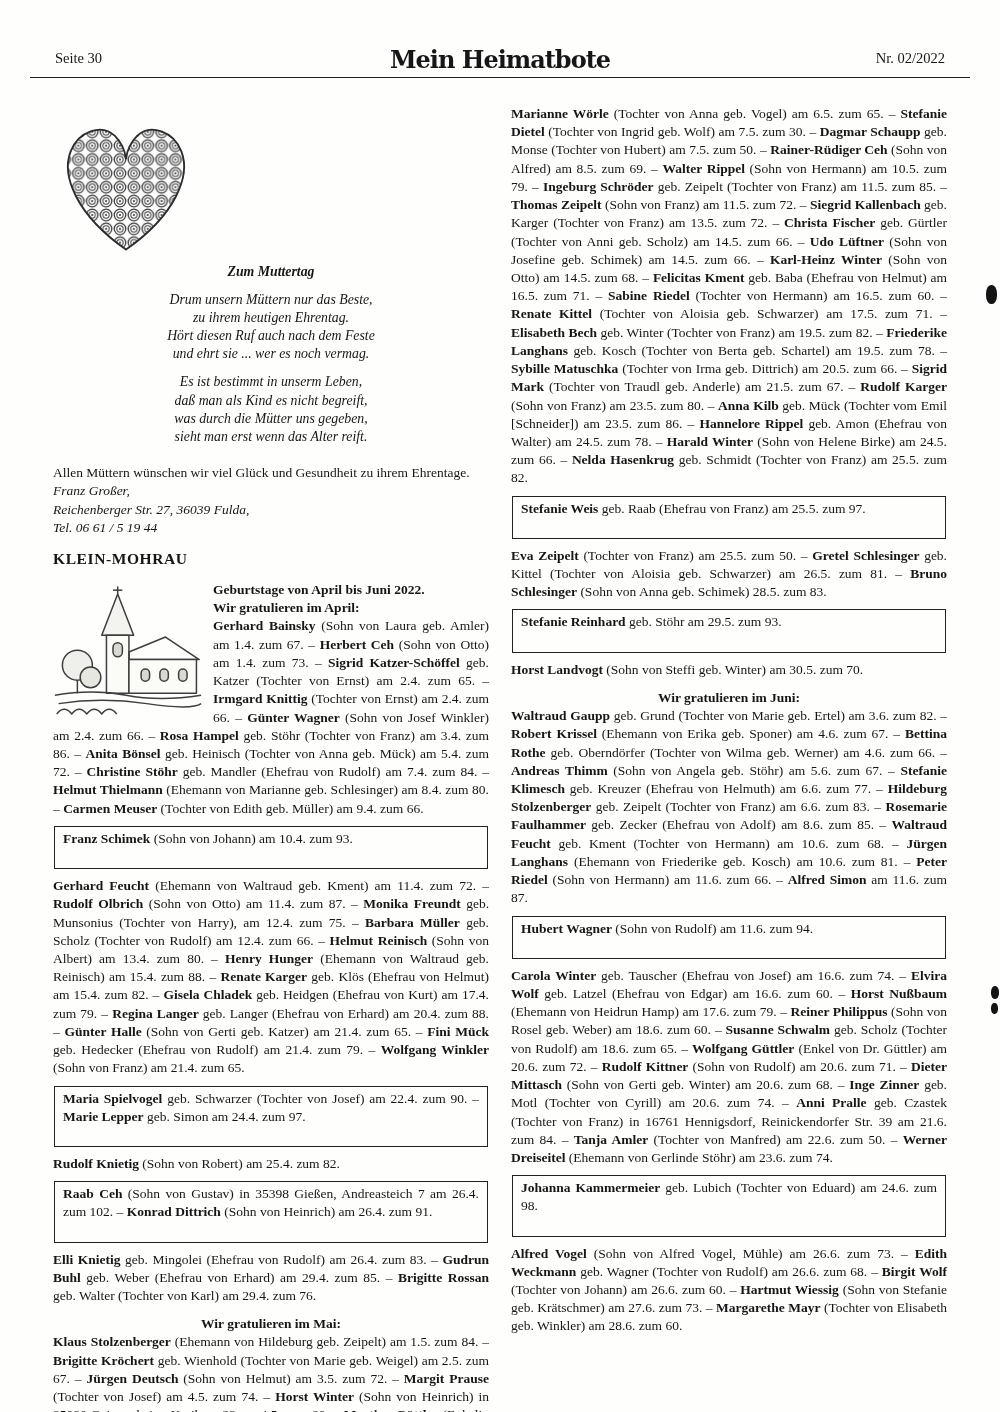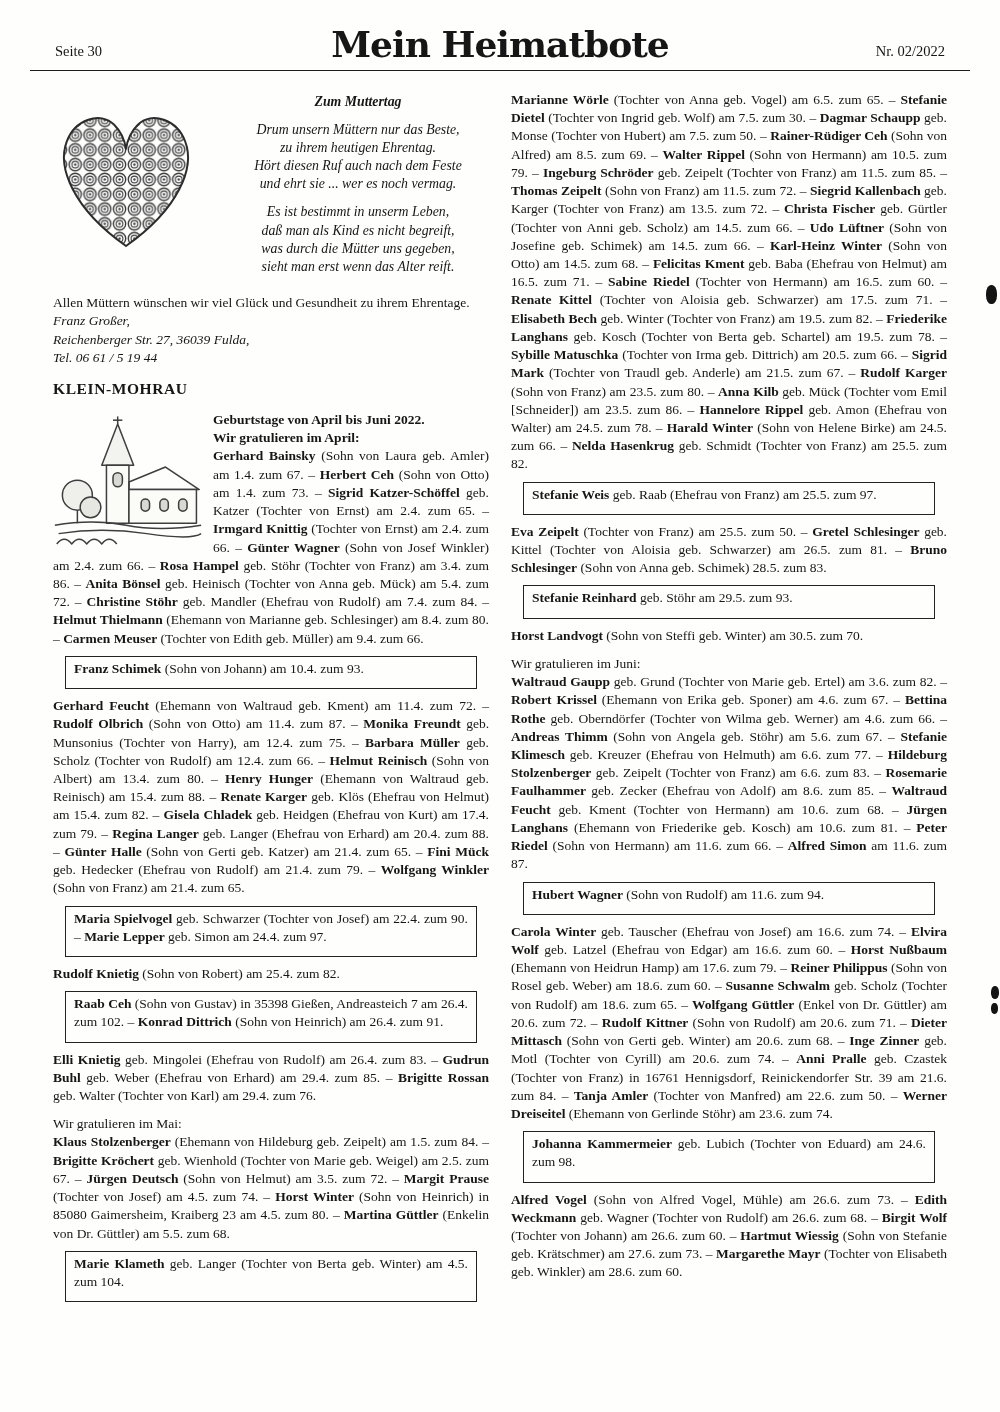--- a/index.html
+++ b/index.html
@@ -16,41 +16,41 @@
     color: #161616;
     font-size: 13.5px;
     line-height: 1.35;
     overflow: hidden;
   }
 
   
   .page-header {
     position: relative;
     height: 66px;
-    margin: 5px 30px;
+    margin: 12px 30px;
     border-bottom: 1.5px solid #1d1d1d;
   }
   .page-num   { position: absolute; left: 25px;  bottom: 8px; font-size: 14.5px; }
   .issue      { position: absolute; right: 25px; bottom: 8px; font-size: 14.5px; }
   .masthead {
     position: absolute; left: 50%; transform: translateX(-50%);
     bottom: 1px;
     font-family: "DejaVu Serif", serif;
     font-weight: bold;
-    font-size: 36px;
+    font-size: 24px;
     letter-spacing: -1px;
     white-space: nowrap;
   }
 
   
   .columns { display: flex; gap: 22px; padding: 15px 53px 0; }
   .col { flex: 0 0 436px; max-width: 436px; text-align: justify; hyphens: auto; -webkit-hyphens: auto; }
 
   
-  .muttertag { display: flex; gap: 28px; margin-bottom: 8px; }
+  .muttertag { display: flex; gap: 4px; margin-bottom: 8px; flex-direction: column; }
   .heart { flex: 0 0 146px; margin-top: 6px; }
   .poem  { flex: 1; font-style: italic; text-align: center; font-size: 13.8px; padding-top: 2px; }
   .poem-title { font-weight: bold; margin-bottom: 9px; }
   .stanza { margin-bottom: 10px; }
   .stanza > div { line-height: 1.32; }
 
   .wish { text-align: justify; }
   .signature { text-align: left; font-style: italic; margin: 0 2px 12px 0; }
   .signature > div { line-height: 1.35; }
 
@@ -58,29 +58,29 @@
     font-size: 15.5px;
     font-weight: bold;
     letter-spacing: 0.6px;
     margin: 12px 0 11px;
     font-family: "Liberation Serif", serif;
   }
 
   
   .para { margin: 0; }
   .bold-line { font-weight: bold; text-align: left; }
-  .month-heading { font-weight: normal; text-align: left; margin-top: 10px; }
+  .month-heading { font-weight: bold; text-align: center; margin-top: 10px; }
 
   .april-lead { overflow: visible; }
   .church { float: left; width: 150px; height: 138px; margin: 3px 10px 2px 0; }
 
   .box {
     border: 1.3px solid #222;
-    padding: 3px 8px 10px;
-    margin: 8px 12px;
+    padding: 3px 8px 20px;
+    margin: 8px 1px;
     text-align: justify;
   }
 
   strong { font-weight: bold; }
 
   
   .speck { position: absolute; background: #141414; border-radius: 45%; }
   .speck-1 { right: 3px;  top: 285px; width: 11px; height: 19px; }
   .speck-2 { right: 1px;  top: 986px; width: 8px;  height: 13px; }
   .speck-3 { right: 2px;  top: 1003px; width: 7px; height: 11px; }

